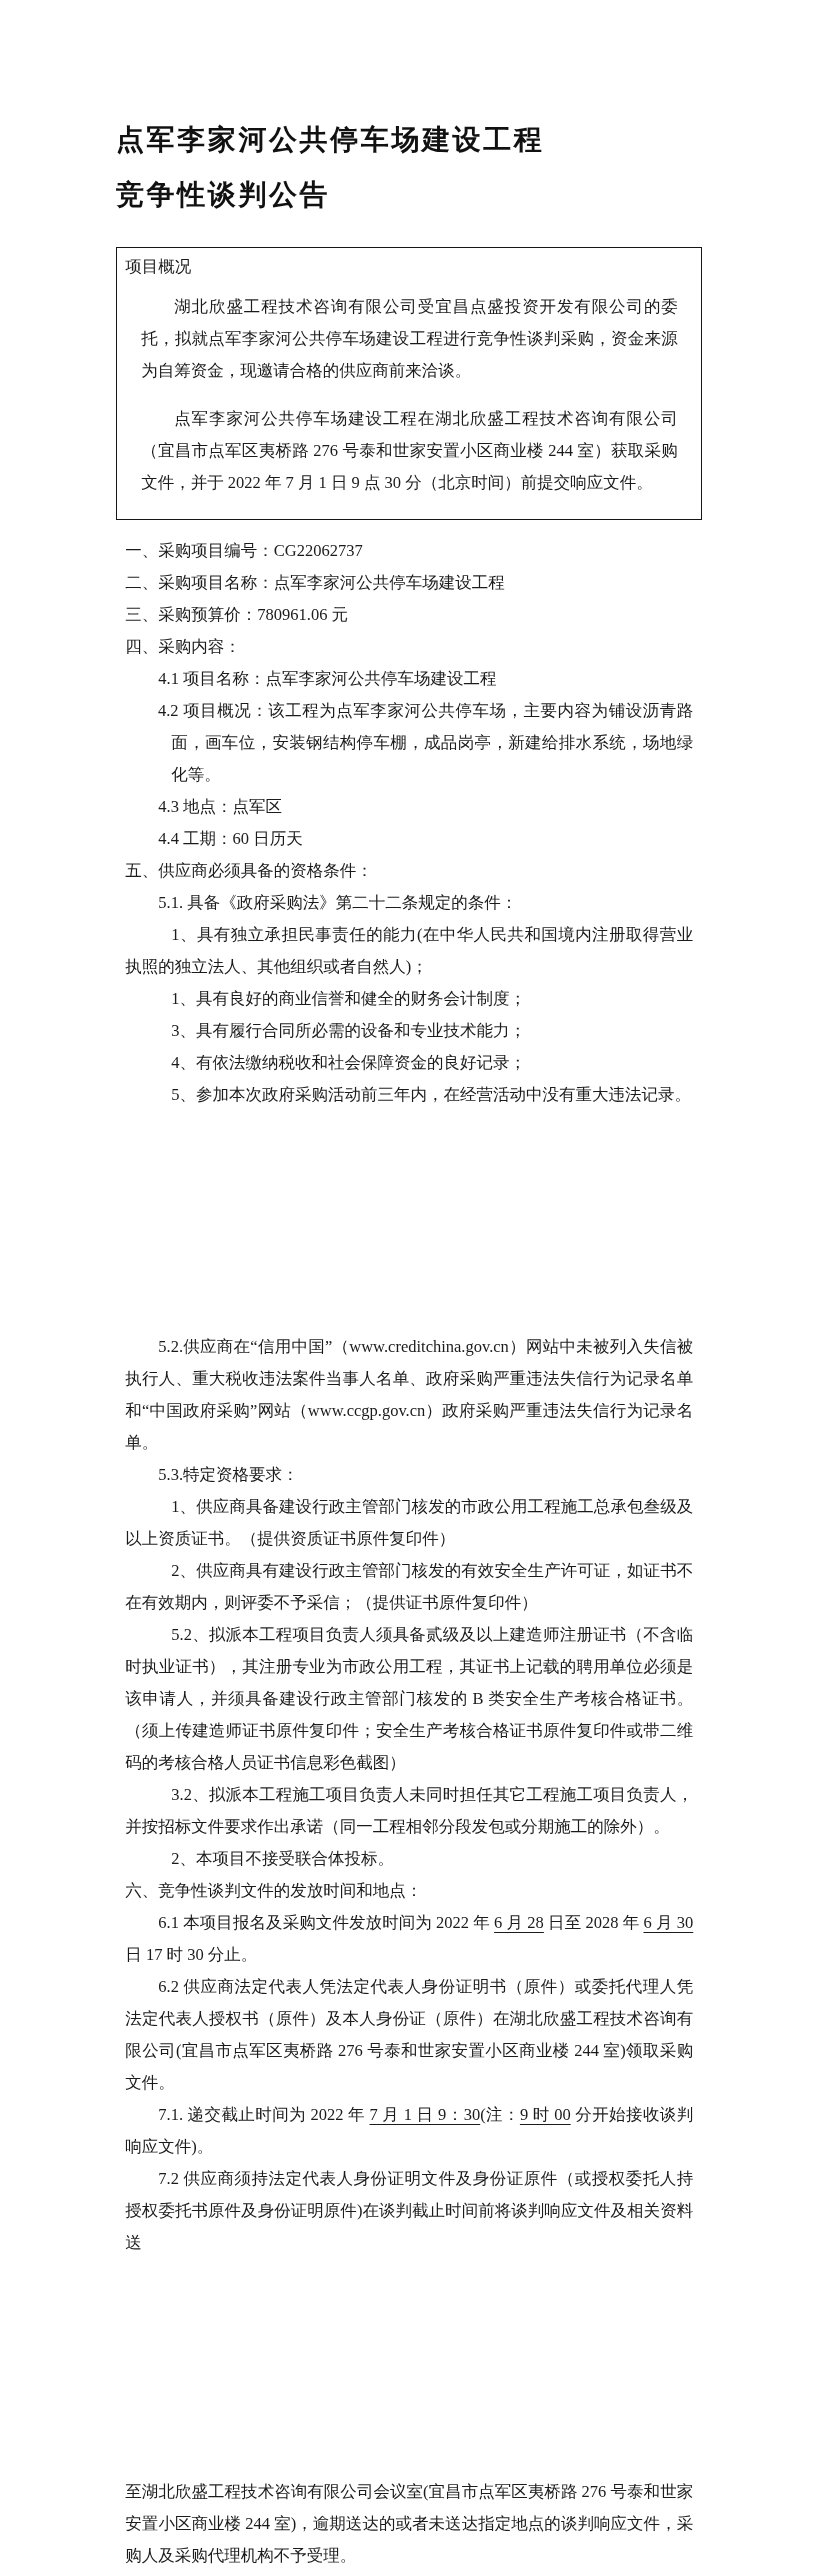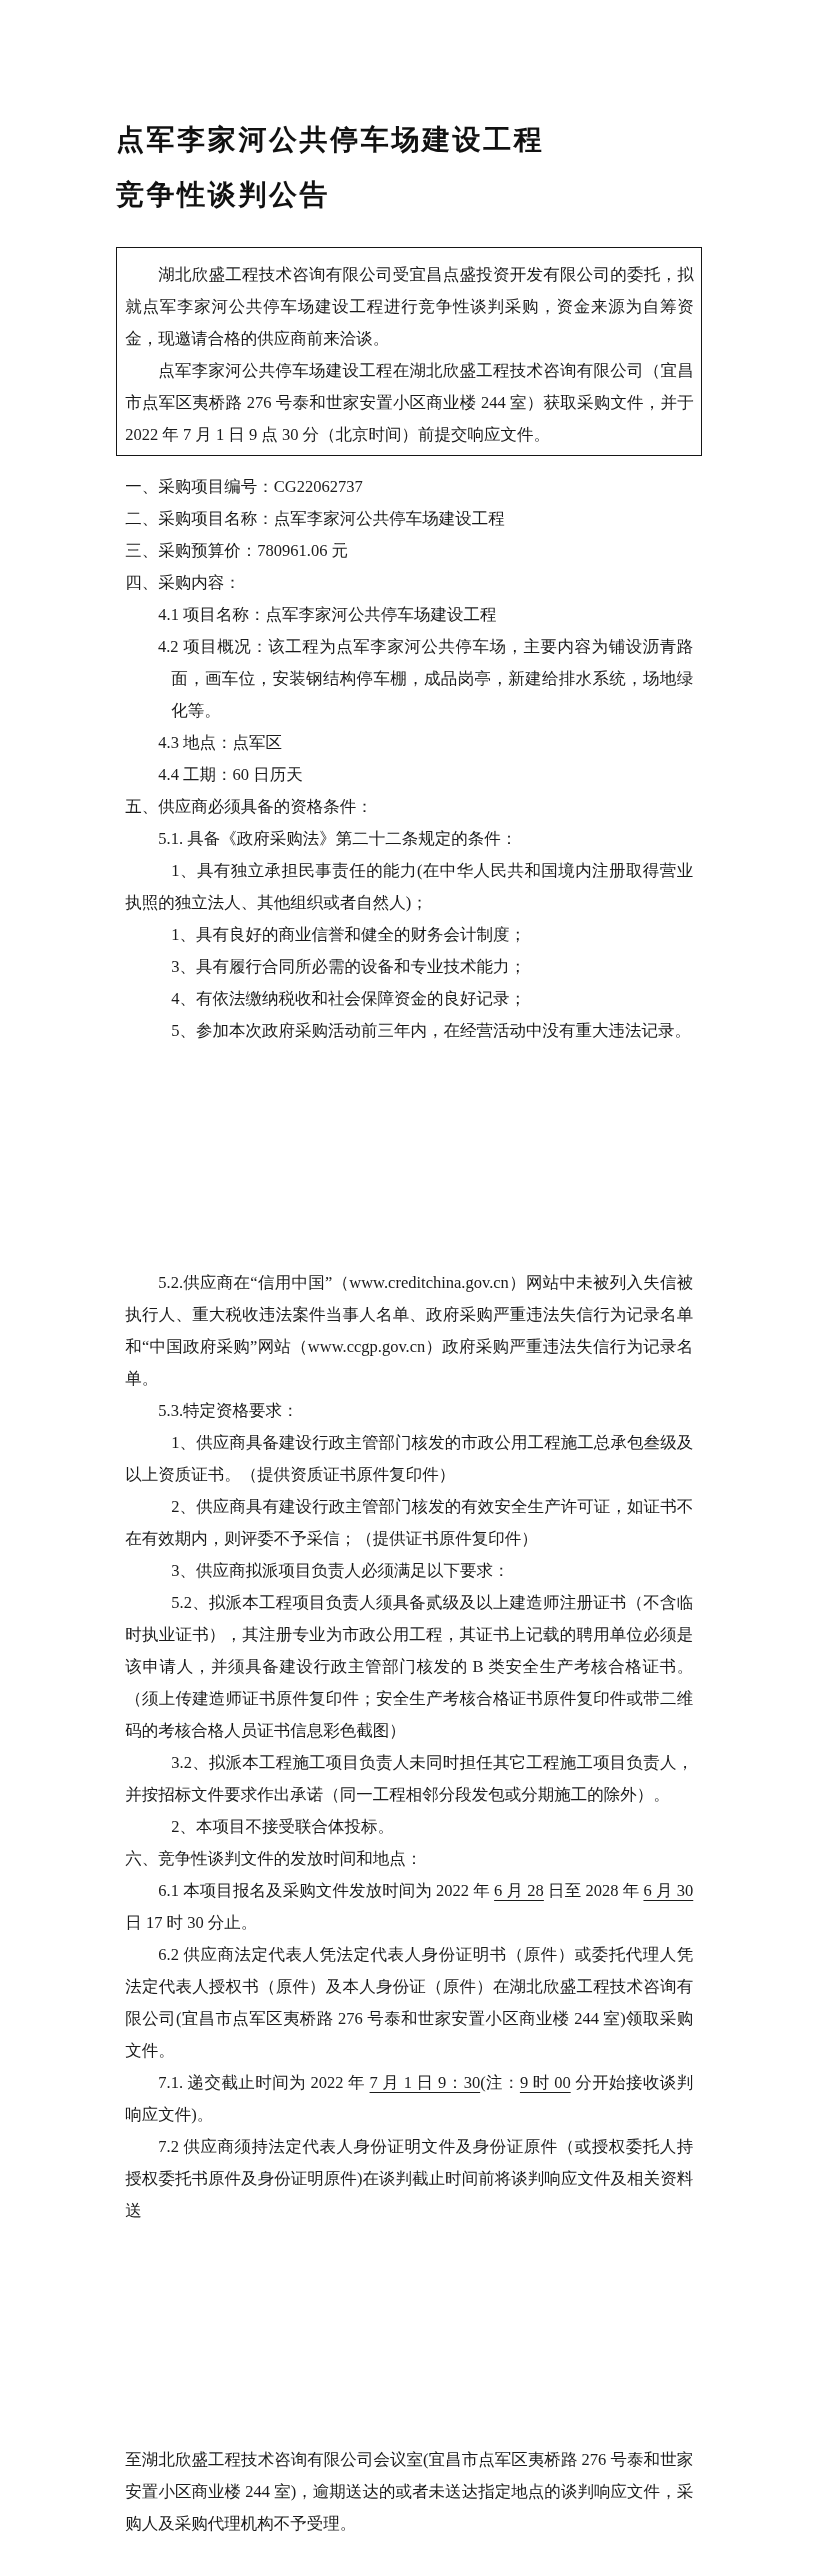--- a/index.html
+++ b/index.html
@@ -22,21 +22,21 @@
     line-height:55px;
     letter-spacing:2.6px;
     color:#111;
   }
   .overview-box{
     margin-top:25px;
     border:1px solid #161616;
     padding:3.1px 7.2px 4.1px 8.2px;
   }
   .box-header{line-height:32px;}
-  .overview-box p{margin:0;text-align:justify;}
+  .overview-box p{margin:16px;text-align:justify;}
   .overview-box p.first{margin-top:8.2px;}
   .indent2{text-indent:33px;}
   .bodytext{margin:14.4px 8.8px 0 9.3px;}
   .bodytext p{margin:0;text-align:justify;}
   .ind0{text-indent:0;}
   .ind1{text-indent:33px;}
   .ind2{text-indent:46px;}
   .hang42{padding-left:46px;text-indent:-13.4px;}
   .u{text-decoration:underline;text-underline-offset:3.6px;}
   .page-break-gap1{height:220px;}
@@ -47,20 +47,21 @@
 
 <div class="page">
   <div class="content">
 
     <div class="doc-title">
       <div>点军李家河公共停车场建设工程</div>
       <div>竞争性谈判公告</div>
     </div>
 
     <div class="overview-box">
+      <div class="box-header">项目概况</div>
       <p class="indent2 first">湖北欣盛工程技术咨询有限公司受宜昌点盛投资开发有限公司的委托，拟就点军李家河公共停车场建设工程进行竞争性谈判采购，资金来源为自筹资金，现邀请合格的供应商前来洽谈。</p>
       <p class="indent2">点军李家河公共停车场建设工程在湖北欣盛工程技术咨询有限公司（宜昌市点军区夷桥路 276 号泰和世家安置小区商业楼 244 室）获取采购文件，并于 2022 年 7 月 1 日 9 点 30 分（北京时间）前提交响应文件。</p>
     </div>
 
     <div class="bodytext">
       <p class="ind0">一、采购项目编号：CG22062737</p>
       <p class="ind0">二、采购项目名称：点军李家河公共停车场建设工程</p>
       <p class="ind0">三、采购预算价：780961.06 元</p>
       <p class="ind0">四、采购内容：</p>
       <p class="ind1">4.1 项目名称：点军李家河公共停车场建设工程</p>
@@ -74,21 +75,20 @@
       <p class="ind2">3、具有履行合同所必需的设备和专业技术能力；</p>
       <p class="ind2">4、有依法缴纳税收和社会保障资金的良好记录；</p>
       <p class="ind2">5、参加本次政府采购活动前三年内，在经营活动中没有重大违法记录。</p>
 
       <div class="page-break-gap1"></div>
 
       <p class="ind1">5.2.供应商在“信用中国”（www.creditchina.gov.cn）网站中未被列入失信被执行人、重大税收违法案件当事人名单、政府采购严重违法失信行为记录名单和“中国政府采购”网站（www.ccgp.gov.cn）政府采购严重违法失信行为记录名单。</p>
       <p class="ind1">5.3.特定资格要求：</p>
       <p class="ind2">1、供应商具备建设行政主管部门核发的市政公用工程施工总承包叁级及以上资质证书。（提供资质证书原件复印件）</p>
       <p class="ind2">2、供应商具有建设行政主管部门核发的有效安全生产许可证，如证书不在有效期内，则评委不予采信；（提供证书原件复印件）</p>
-      <p class="ind2">3、供应商拟派项目负责人必须满足以下要求：</p>
       <p class="ind2">5.2、拟派本工程项目负责人须具备贰级及以上建造师注册证书（不含临时执业证书），其注册专业为市政公用工程，其证书上记载的聘用单位必须是该申请人，并须具备建设行政主管部门核发的 B 类安全生产考核合格证书。（须上传建造师证书原件复印件；安全生产考核合格证书原件复印件或带二维码的考核合格人员证书信息彩色截图）</p>
       <p class="ind2">3.2、拟派本工程施工项目负责人未同时担任其它工程施工项目负责人，并按招标文件要求作出承诺（同一工程相邻分段发包或分期施工的除外）。</p>
       <p class="ind2">2、本项目不接受联合体投标。</p>
       <p class="ind0">六、竞争性谈判文件的发放时间和地点：</p>
       <p class="ind1">
         <span>6.1 本项目报名及采购文件发放时间为 2022 年 </span><span class="u">6 月 28</span><span> 日至 2028 年 </span><span class="u">6 月 30</span><span> 日 17 时 30 分止。</span>
       </p>
       <p class="ind1">6.2 供应商法定代表人凭法定代表人身份证明书（原件）或委托代理人凭法定代表人授权书（原件）及本人身份证（原件）在湖北欣盛工程技术咨询有限公司(宜昌市点军区夷桥路 276 号泰和世家安置小区商业楼 244 室)领取采购文件。</p>
       <p class="ind1">
         <span>7.1. 递交截止时间为 2022 年 </span><span class="u">7 月 1 日 9：30</span><span>(注：</span><span class="u">9 时 00</span><span> 分开始接收谈判响应文件)。</span>

